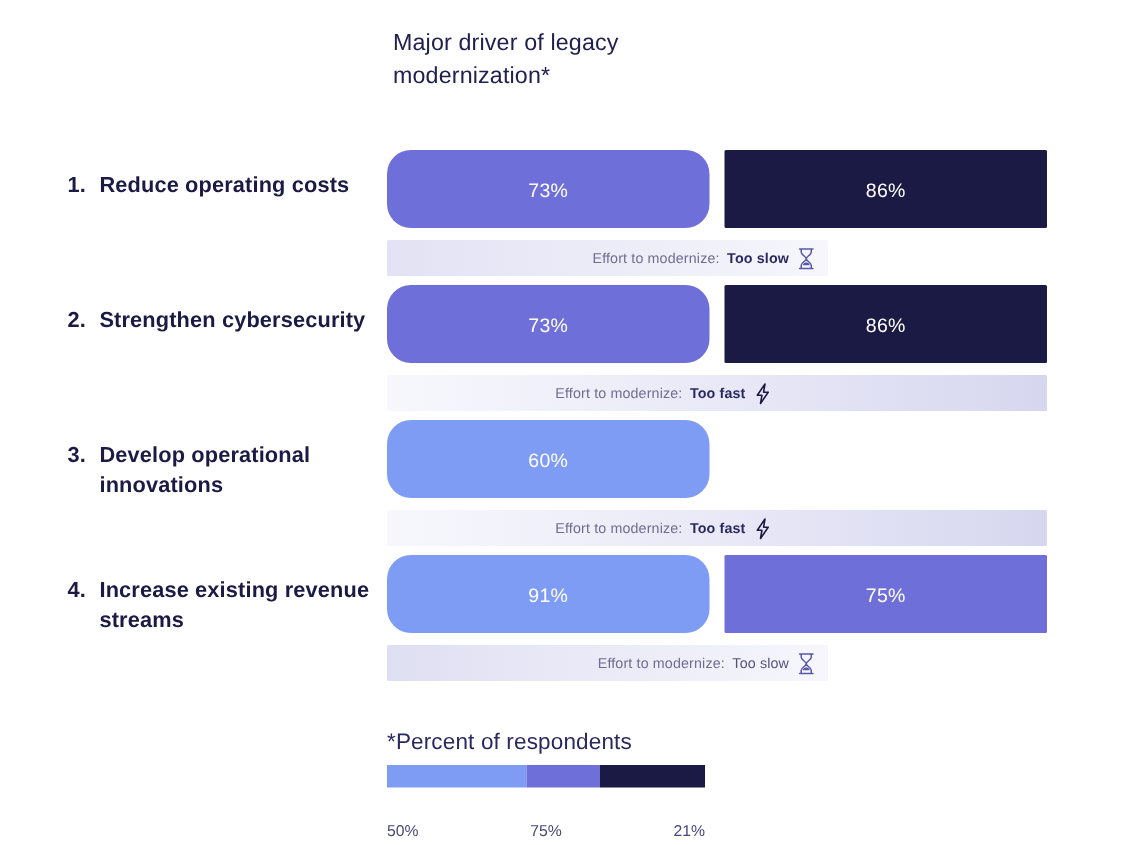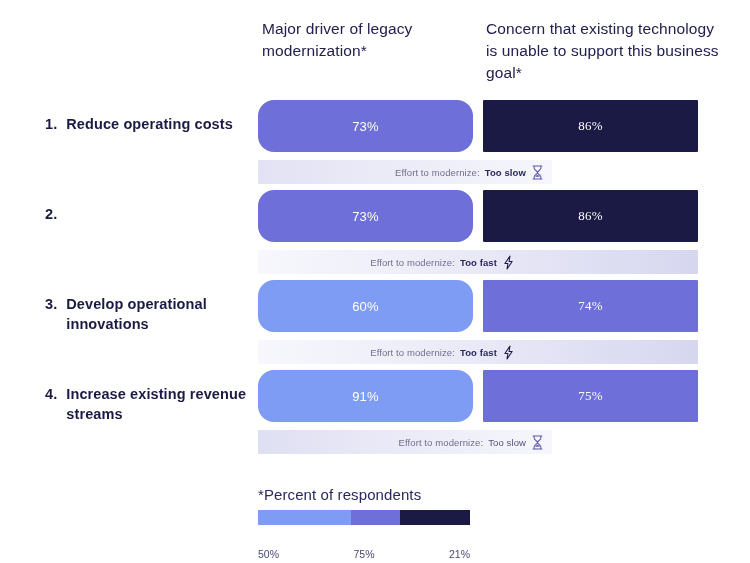--- a/index.html
+++ b/index.html
@@ -76,21 +76,21 @@
     border-radius: 1px;
     display: flex;
     align-items: center;
     justify-content: center;
     color: #ffffff;
     font-size: 13px;
     font-weight: 400;
     letter-spacing: 0.2px;
   }
   .bar.b1 { left: 258px; width: 215px; border-radius: 16px; }
-  .bar.b2 { left: 483px; width: 215px; font-family: Liberation Serif, serif; }
+  .bar.b2 { left: 483px; width: 215px; }
 
   
   .effort {
     position: absolute;
     top: 60px;
     height: 24px;
     border-radius: 1px;
     display: flex;
     align-items: center;
     overflow: hidden;
@@ -142,21 +142,20 @@
   .tick-1 { left: 50%; transform: translateX(-50%); }
   .tick-2 { right: 0; }
 </style>
 </head>
 <body>
 
 <div class="chart">
 
   <div class="headers">
     <div class="col-head c1">Major driver of legacy modernization*</div>
-    <div class="col-head c2">Concern that existing technology is unable to support this business goal*</div>
   </div>
 
   <div class="row r1">
     <div class="row-label">
       <span class="row-num">1.</span>
       <span class="row-text">Reduce operating costs</span>
     </div>
     <div class="bar b1" style="background:#6e6fd8;">
       <span>73%</span>
     </div>
@@ -171,20 +170,21 @@
           <path d="M2.2 1h9.6M2.2 15h9.6M3.4 1.2v2.1c0 2.1 3.6 2.9 3.6 4.7 0 1.8-3.6 2.6-3.6 4.7v2.1M10.6 1.2v2.1c0 2.1-3.6 2.9-3.6 4.7 0 1.8 3.6 2.6 3.6 4.7v2.1" fill="none" stroke="#5a58a8" stroke-width="1.1" stroke-linecap="round"></path>
           <path d="M4.6 12.6c0-1.4 2.4-2 2.4-2s2.4.6 2.4 2z" fill="#5a58a8"></path>
         </svg>
       </div>
     </div>
   </div>
 
   <div class="row r2">
     <div class="row-label">
       <span class="row-num">2.</span>
+      <span class="row-text">Strengthen cybersecurity</span>
     </div>
     <div class="bar b1" style="background:#6e6fd8;">
       <span>73%</span>
     </div>
     <div class="bar b2" style="background:#1b1a45;">
       <span>86%</span>
     </div>
     <div class="effort" style="left:258px;width:440px;background:linear-gradient(90deg,#f7f7fd 0%,#eeeef9 34%,#e1e1f4 72%,#d6d6ef 100%);">
       <div class="effort-inner" style="right:183px;">
         <span>Effort to modernize:</span>
@@ -196,23 +196,20 @@
     </div>
   </div>
 
   <div class="row r3">
     <div class="row-label">
       <span class="row-num">3.</span>
       <span class="row-text">Develop operational innovations</span>
     </div>
     <div class="bar b1" style="background:#7f9cf5;text-align:right;">
       <span>60%</span>
-    </div>
-    <div class="bar b2" style="background:#6e6fd8;">
-      <span>74%</span>
     </div>
     <div class="effort" style="left:258px;width:440px;background:linear-gradient(90deg,#f7f7fd 0%,#eeeef9 34%,#e1e1f4 72%,#d6d6ef 100%);">
       <div class="effort-inner" style="right:183px;">
         <span>Effort to modernize:</span>
         <span class="val">Too fast</span>
         <svg class="effort-icon" viewBox="0 0 14 16">
           <path d="M8.6 1L3.1 9.1h3.3L5.4 15l5.5-8.1H7.6z" fill="none" stroke="#1b1a45" stroke-width="1.15" stroke-linejoin="round"></path>
         </svg>
       </div>
     </div>

